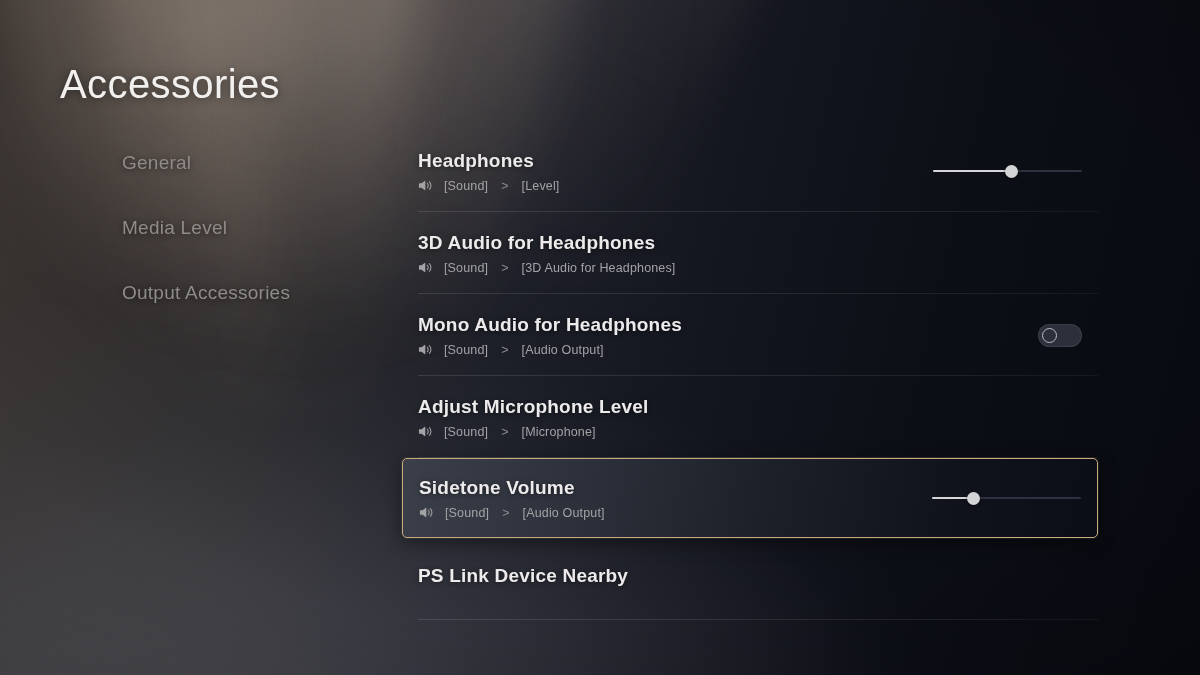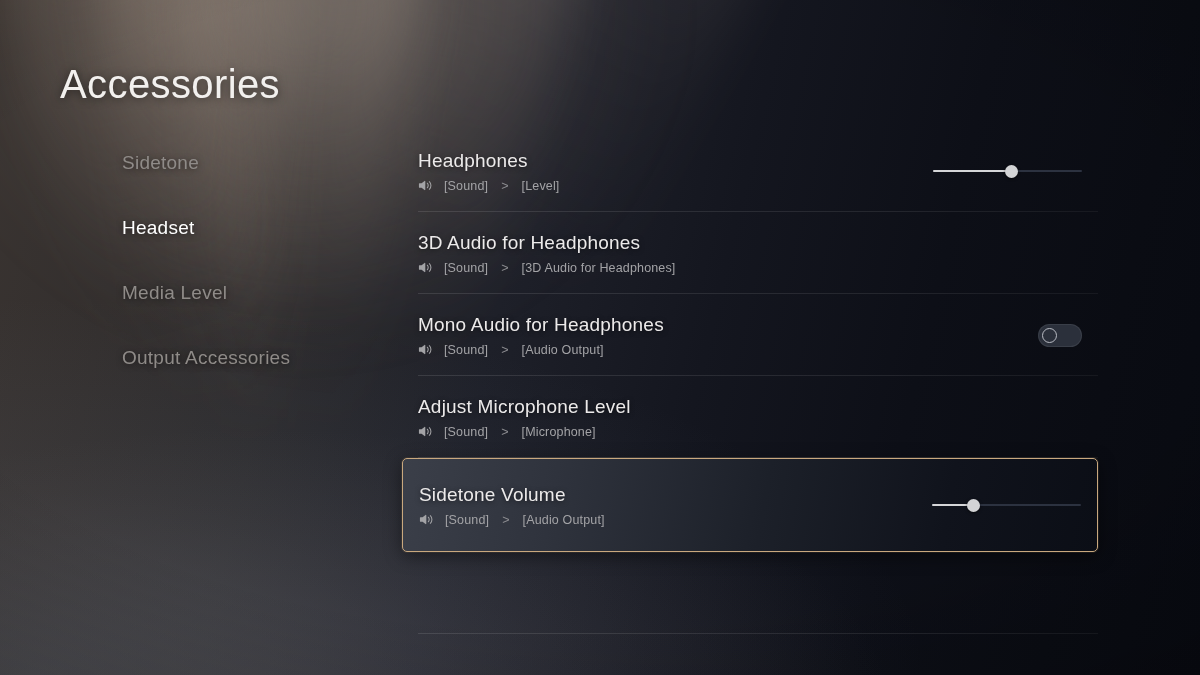--- a/index.html
+++ b/index.html
@@ -90,27 +90,27 @@
   .row .divider {
     position:absolute; left:16px; right:0; bottom:0;
     height:1px;
     background:linear-gradient(to right, rgba(255,255,255,0.11), rgba(255,255,255,0.085) 70%, rgba(255,255,255,0.05));
   }
   .row.focused {
     border:1px solid #c9a87e;
     border-radius:5px;
     background:linear-gradient(100deg, #3b3f49 0%, #2f333d 22%, #1c2029 52%, #10131c 78%, #0b0e16 100%);
     box-shadow:0 0 0 1px rgba(201,168,126,0.10), 0 4px 18px rgba(0,0,0,0.45);
-    height:94px;
+    height:80px;
   }
 
   .row-text { flex:1 1 auto; min-width:0; }
 
   .row-title {
-    font-size:19px; font-weight:400; letter-spacing:.2px;
+    font-size:19px; font-weight:700; letter-spacing:.2px;
     color:#eceaea;
     margin-bottom:7px;
     white-space:nowrap;
     text-shadow:0 1px 5px rgba(0,0,0,.5);
   }
   .row-sub {
     display:flex; align-items:center; gap:12px;
     font-size:12.5px; letter-spacing:.15px;
     color:#a3a3a6;
     white-space:nowrap;
@@ -173,24 +173,21 @@
   <div class="ray r3"></div>
   <div class="ray r4"></div>
   <div class="ray r5"></div>
   <div class="ray r6"></div>
   <div class="vignette"></div>
 
   <div id="page-title">Accessories</div>
 
   <nav id="sidebar">
       <div class="side-item">
-        <span>Sidetone</span>
-      </div>
-      <div class="side-item active">
-        <span>Headset</span>
+        <span>General</span>
       </div>
       <div class="side-item">
         <span>Media Level</span>
       </div>
       <div class="side-item">
         <span>Output Accessories</span>
       </div>
     </nav>
 
   <div id="settings-list">
@@ -299,19 +296,20 @@
         <div class="row-control">
           <div class="slider">
             <div class="track"></div>
             <div class="fill" style="width:28%"></div>
             <div class="knob" style="left:28%"></div>
           </div>
         </div>
       </div>
       <div class="row">
         <div class="row-text">
+          <div class="row-title">PS Link Device Nearby</div>
         </div>
         <div class="row-control"></div>
         <div class="divider"></div>
       </div>
     </div>
 
 </div>
 
 </body></html>

